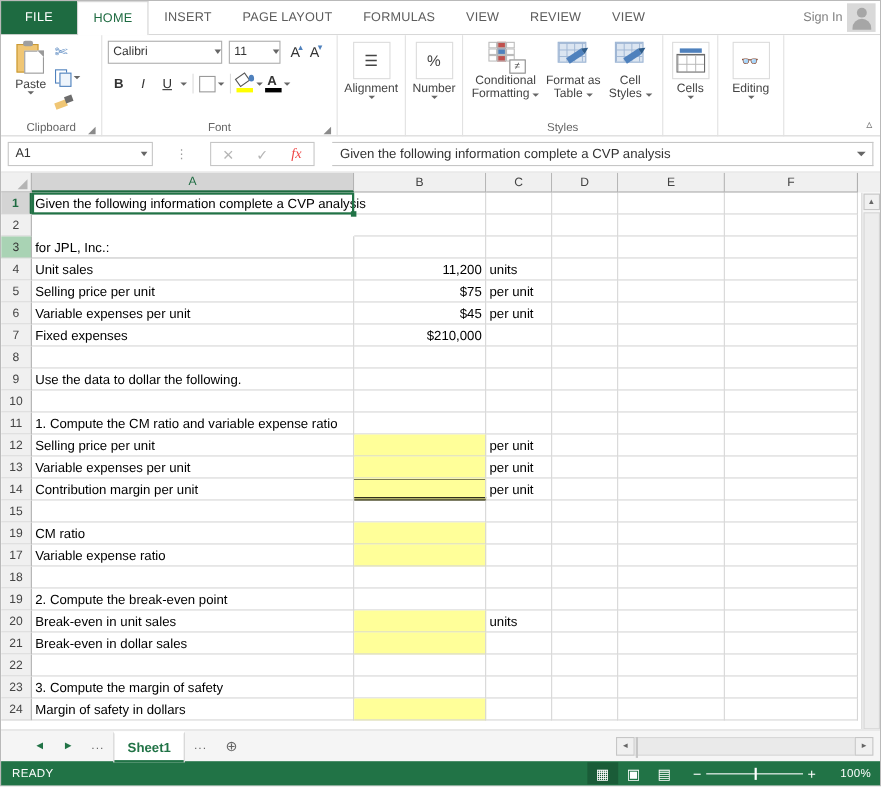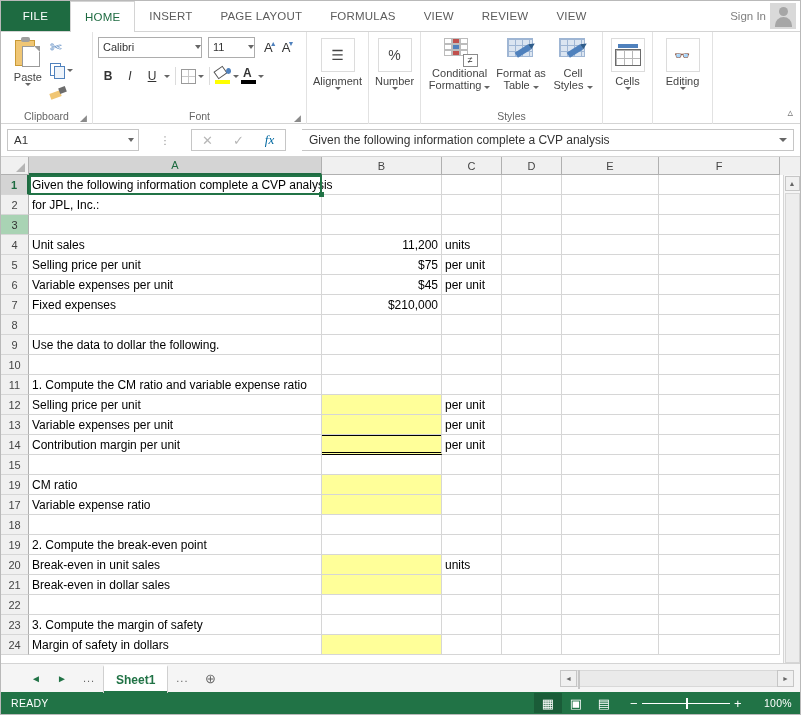--- a/index.html
+++ b/index.html
@@ -191,21 +191,21 @@
     gap: 16px;
   }
   .namebox {
     width: 132px; height:22px; border:1px solid #c6c6c6; background:#fff;
     font-size:11.5px; color:#333; line-height:20px; padding:0 16px 0 6px; position:relative;
   }
   .dots { width:20px; text-align:center; color:#9b9b9b; font-size:11px; letter-spacing:0; }
   .fx-group { display:flex; align-items:center; height:22px; border:1px solid #c6c6c6; }
   .fx-btn { width:31px; height:20px; display:flex;align-items:center;justify-content:center;
     font-size:13px; color:#b6b6b6; }
-  .fx-btn.fx { color:#0369a1; font-style:italic; font-family:"Liberation Serif", serif; font-size:13px;}
+  .fx-btn.fx { color:#ef4444; font-style:italic; font-family:"Liberation Serif", serif; font-size:13px;}
   .formula-input {
     flex:1; height:22px; border:1px solid #c6c6c6; border-left:none; background:#fff;
     font-size:12px; color:#333; line-height:20px; padding:0 18px 0 7px; position:relative;
     overflow:hidden; white-space:nowrap;
   }
   .fi-caret { position:absolute; right:6px; top:8px; width:0;height:0;
     border-left:4px solid transparent;border-right:4px solid transparent;border-top:4.5px solid #666; }
 
   
   .gridwrap { flex:1; position:relative; overflow:hidden; background:#fff; display:flex; flex-direction:column;}
@@ -543,21 +543,21 @@
             <div class="cell ovf" style="width: 293px; min-width: 293px;">
               <span>Given the following information complete a CVP analysis</span>
             </div>
             <div class="cell" style="width: 120px; min-width: 120px;"></div>
             <div class="cell" style="width: 60px; min-width: 60px;"></div>
             <div class="cell" style="width: 60px; min-width: 60px;"></div>
             <div class="cell" style="width: 97px; min-width: 97px;"></div>
             <div class="cell" style="width: 121px; min-width: 121px;"></div>
           </div>
           <div class="grow">
-            <div class="cell" style="width: 293px; min-width: 293px;">
+            <div class="cell" style="width: 293px; min-width: 293px; margin-top: 20px;">
               <span>for JPL, Inc.:</span>
             </div>
             <div class="cell" style="width: 120px; min-width: 120px;"></div>
             <div class="cell" style="width: 60px; min-width: 60px;"></div>
             <div class="cell" style="width: 60px; min-width: 60px;"></div>
             <div class="cell" style="width: 97px; min-width: 97px;"></div>
             <div class="cell" style="width: 121px; min-width: 121px;"></div>
           </div>
           <div class="grow">
             <div class="cell" style="width: 293px; min-width: 293px;"></div>

